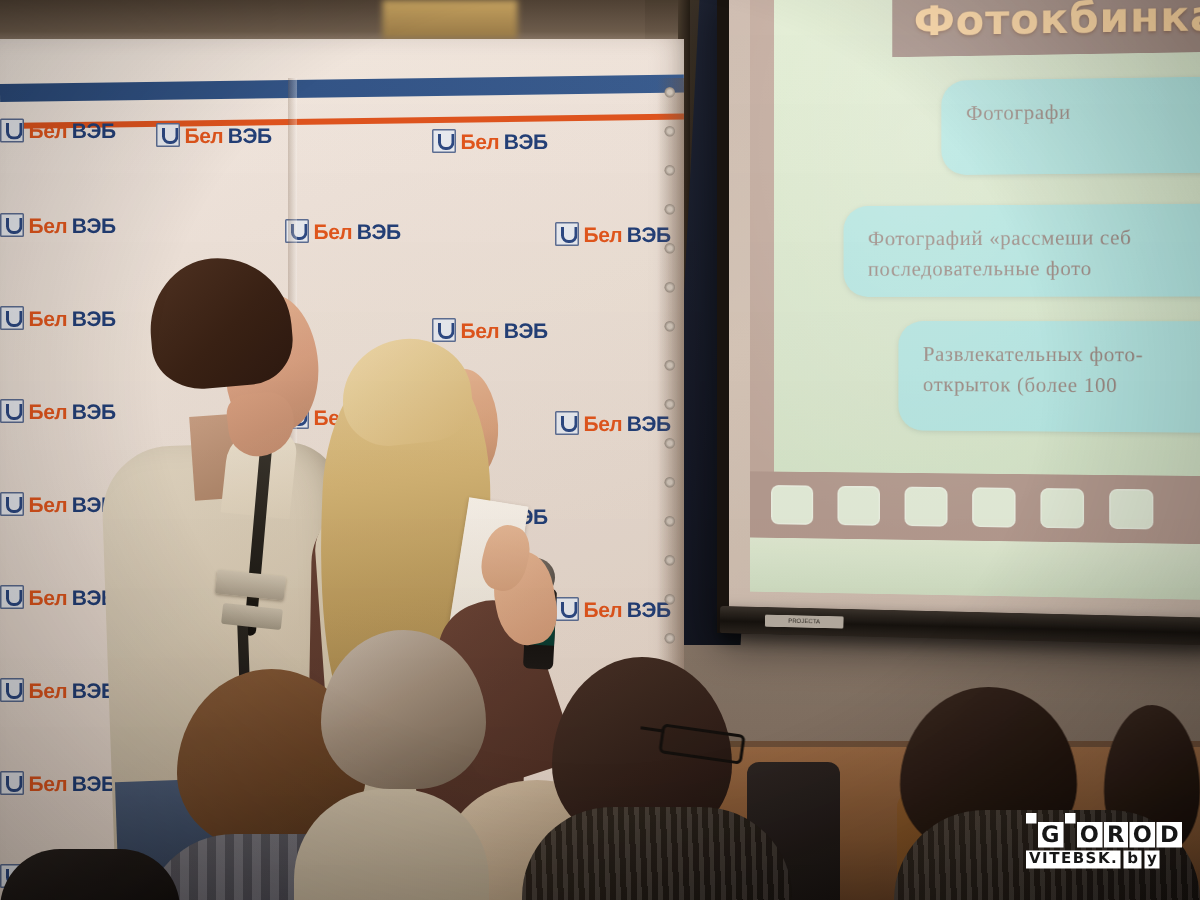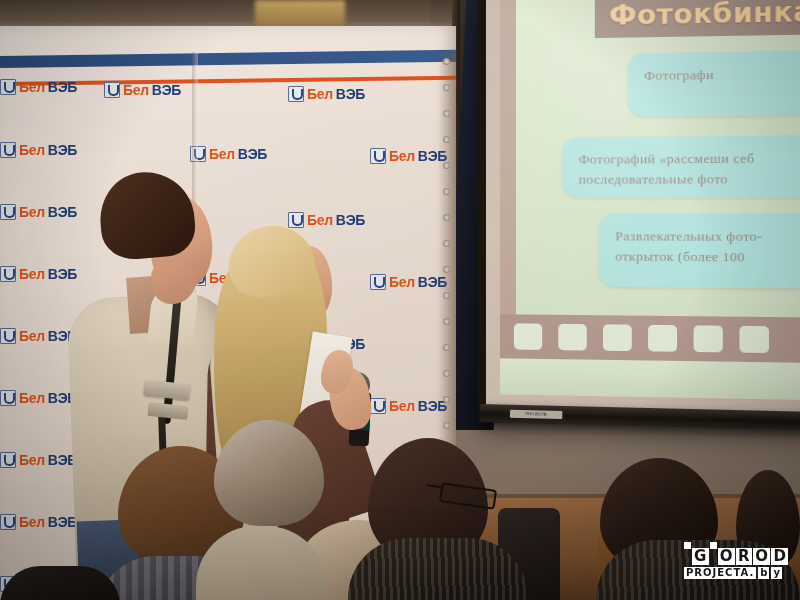--- a/index.html
+++ b/index.html
@@ -680,19 +680,19 @@
     <div class="wm-row1">
       <span class="sq"></span>
       <span class="wm-box">G</span>
       <span class="sq"></span>
       <span class="wm-box">O</span>
       <span class="wm-box">R</span>
       <span class="wm-box">O</span>
       <span class="wm-box">D</span>
     </div>
     <div class="wm-row2">
-      <span class="wtext">PROJECTA.</span>
+      <span class="wtext">VITEBSK.</span>
       <span class="wb">b</span>
       <span class="wb">y</span>
     </div>
   </div>
 
 </div>
 
 </body></html>

